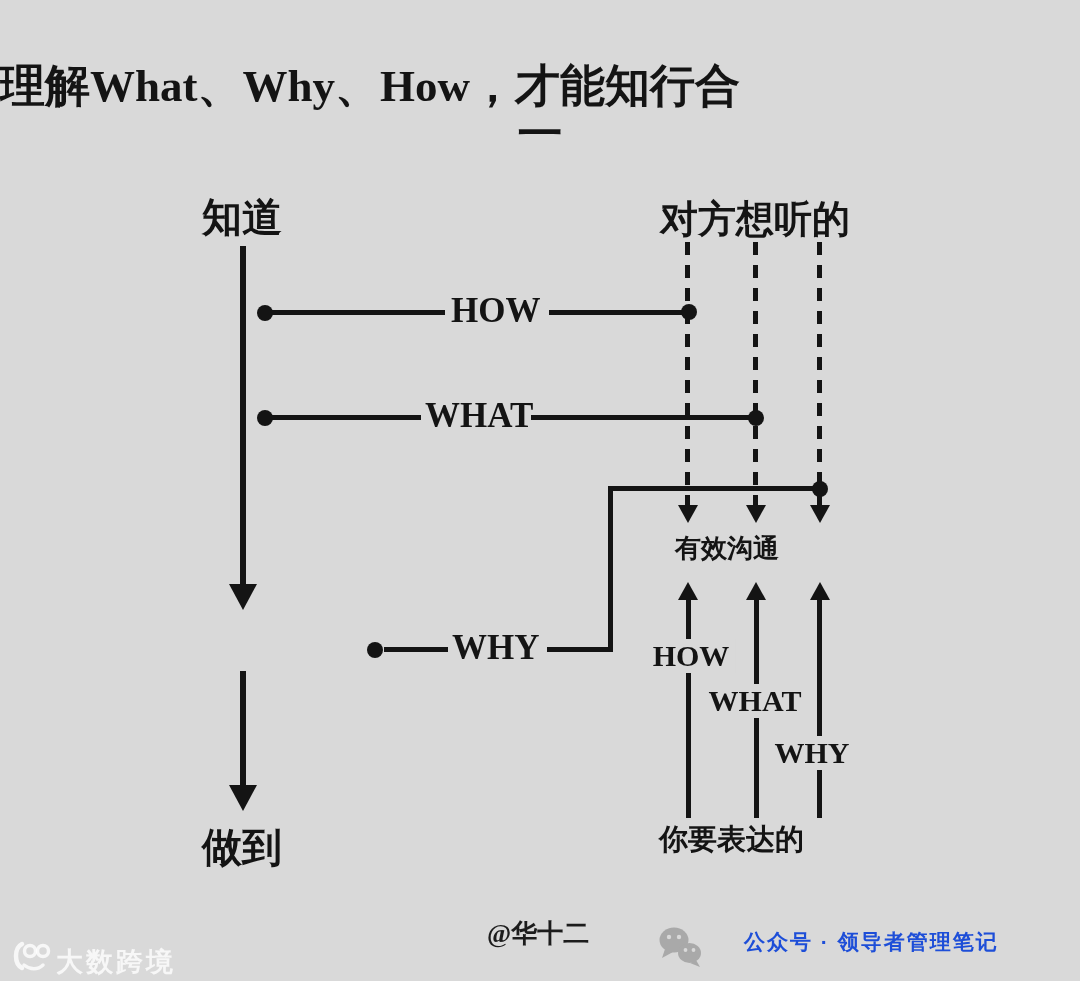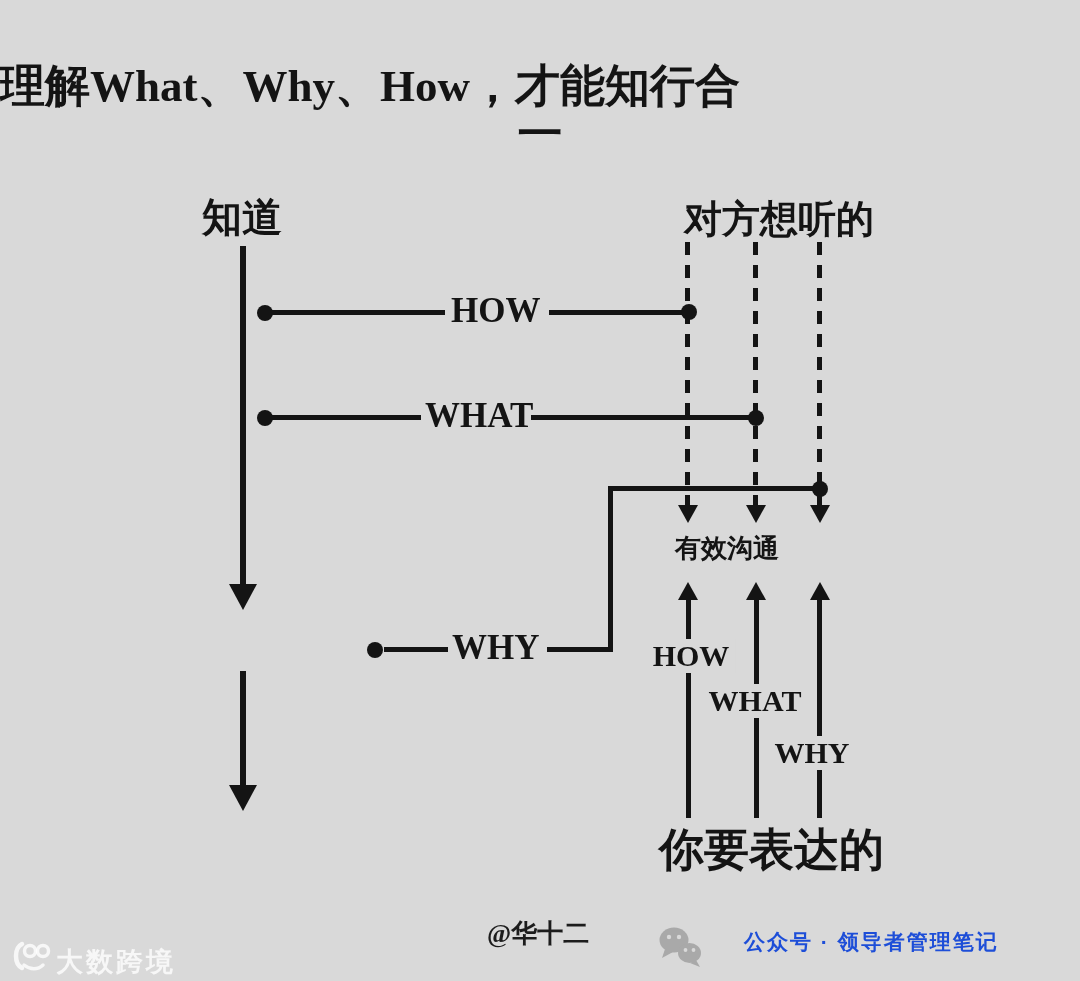--- a/index.html
+++ b/index.html
@@ -51,24 +51,25 @@
 </style>
 </head>
 <body>
 
 <div class="canvas">
 
   <div class="abs title1">理解What、Why、How，才能知行合</div>
   <div class="abs title2">一</div>
 
   <div class="abs txt" style="left:202px;top:190px;font-size:40px;">知道</div>
+  <div class="abs txt" style="left:202px;top:820px;font-size:40px;">做到</div>
 
-  <div class="abs txt" style="left:660px;top:194px;font-size:38px;margin-left:24px;">对方想听的</div>
+  <div class="abs txt" style="left:660px;top:194px;font-size:38px;">对方想听的</div>
   <div class="abs txt" style="left:675px;top:531px;font-size:26px;">有效沟通</div>
-  <div class="abs txt" style="left:659px;top:820px;font-size:45px;">你要表达的</div>
+  <div class="abs txt" style="left:659px;top:820px;font-size:29px;">你要表达的</div>
 
   <div class="vline" style="left:240px;top:246px;height:338px;"></div>
   <div class="head-down" style="left:229px;top:584px;"></div>
 
   <div class="vline" style="left:240px;top:671px;height:114px;"></div>
   <div class="head-down" style="left:229px;top:785px;"></div>
 
   <div class="dot" style="left:257px;top:305px;"></div>
   <div class="hline" style="left:265px;top:310px;width:180px;"></div>
   <div class="mid-label" style="left:451px;top:291px;">HOW</div>

